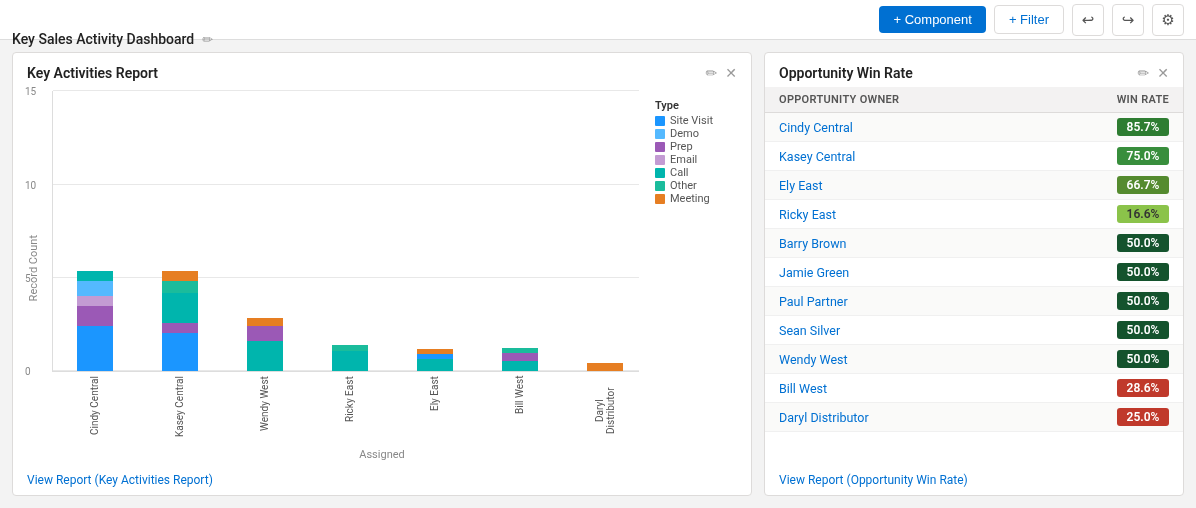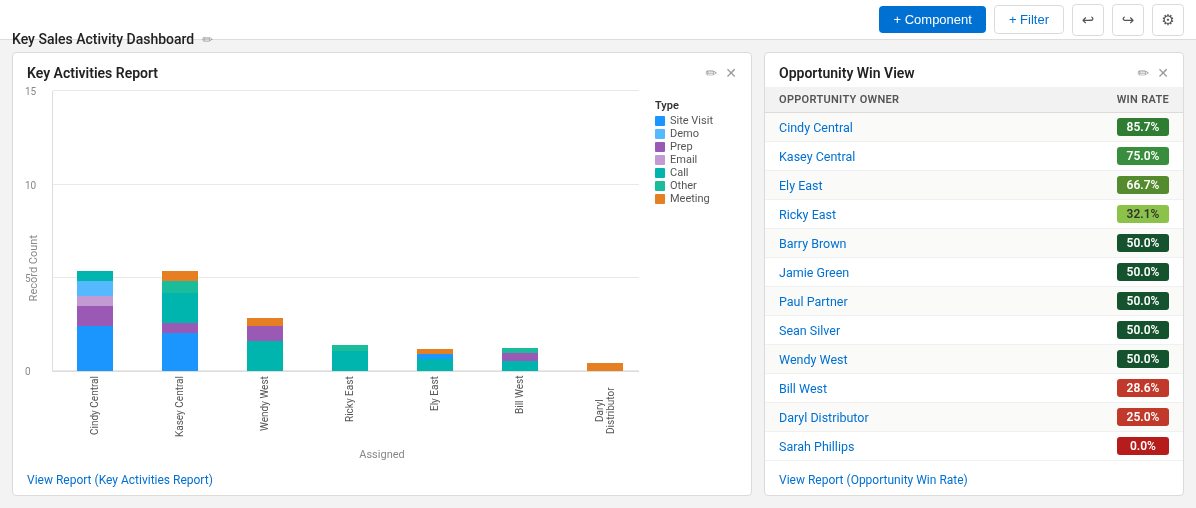--- a/index.html
+++ b/index.html
@@ -480,21 +480,21 @@
         </div>
       </div>
       <div class="x-axis-title">Assigned</div>
     </div>
 
     <a class="view-report">View Report (Key Activities Report)</a>
   </div>
 
   <div class="panel panel-right" style="display:flex;flex-direction:column;">
     <div class="panel-header">
-      <span class="panel-title">Opportunity Win View</span>
+      <span class="panel-title">Opportunity Win Rate</span>
       <div class="panel-actions">
         <button class="panel-icon-btn">✏</button>
         <button class="panel-icon-btn">✕</button>
       </div>
     </div>
     <div class="win-rate-table" style="display:flex;flex-direction:column;flex:1;overflow:hidden;">
       <div class="table-header-row">
         <span>OPPORTUNITY OWNER</span>
         <span>WIN RATE</span>
       </div>
@@ -506,21 +506,21 @@
           <div class="table-row">
     <span class="row-name">Kasey Central</span>
     <span class="win-rate-badge badge-green">75.0%</span>
   </div>
           <div class="table-row">
     <span class="row-name">Ely East</span>
     <span class="win-rate-badge badge-green-med">66.7%</span>
   </div>
           <div class="table-row">
     <span class="row-name">Ricky East</span>
-    <span class="win-rate-badge badge-yellow-green">32.1%</span>
+    <span class="win-rate-badge badge-yellow-green">16.6%</span>
   </div>
           <div class="table-row">
     <span class="row-name">Barry Brown</span>
     <span class="win-rate-badge badge-orange">50.0%</span>
   </div>
           <div class="table-row">
     <span class="row-name">Jamie Green</span>
     <span class="win-rate-badge badge-orange">50.0%</span>
   </div>
           <div class="table-row">
@@ -535,23 +535,19 @@
     <span class="row-name">Wendy West</span>
     <span class="win-rate-badge badge-orange">50.0%</span>
   </div>
           <div class="table-row">
     <span class="row-name">Bill West</span>
     <span class="win-rate-badge badge-red">28.6%</span>
   </div>
           <div class="table-row">
     <span class="row-name">Daryl Distributor</span>
     <span class="win-rate-badge badge-red">25.0%</span>
-  </div>
-          <div class="table-row">
-    <span class="row-name">Sarah Phillips</span>
-    <span class="win-rate-badge badge-red-dark">0.0%</span>
   </div>
         </div>
     </div>
     <a class="view-report">View Report (Opportunity Win Rate)</a>
   </div>
 
 </div>
 
 </body></html>

